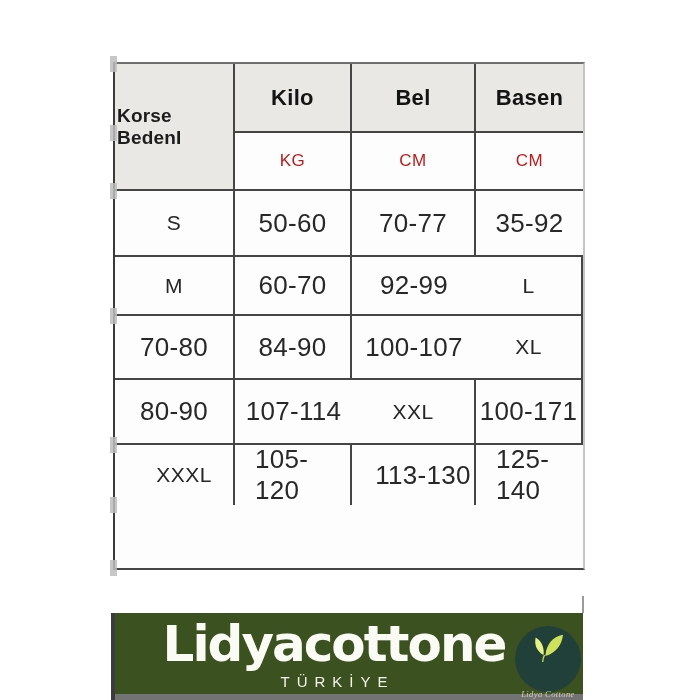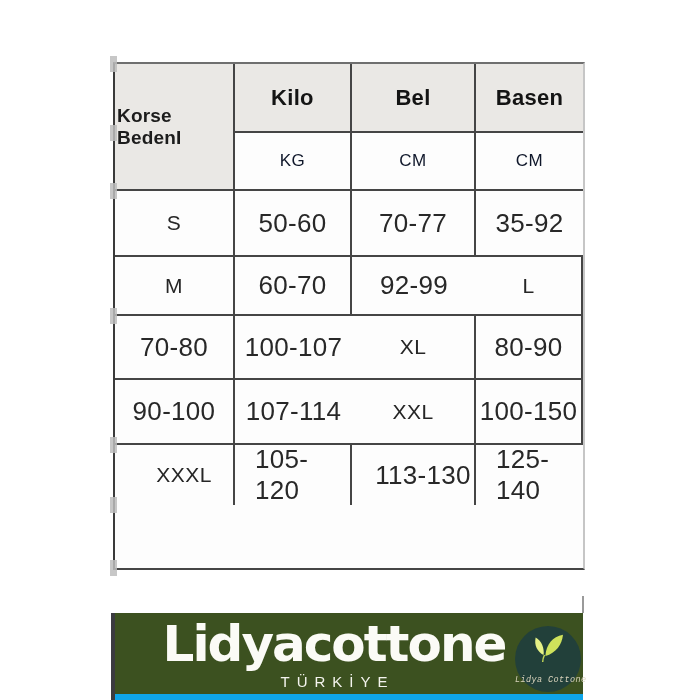--- a/index.html
+++ b/index.html
@@ -28,56 +28,56 @@
   }
   .cell.last-col{border-right:none;}
   .cell.last-row{border-bottom:none;margin-left:20px;}
   .c-corner{
     grid-row:1/3;grid-column:1;
     background:#eae8e5;
     font-weight:bold;font-size:19px;letter-spacing:.2px;
     justify-content:flex-start;padding-left:2px;color:#1c1c1c;
   }
   .c-head{background:#eae8e5;font-weight:bold;font-size:22px;color:#141414;letter-spacing:.3px;}
-  .c-unit{background:#fdfdfd;font-size:17px;color:#0f172a;letter-spacing:.5px;}
+  .c-unit{background:#fdfdfd;font-size:17px;color:#b91c1c;letter-spacing:.5px;}
   .c-size{font-size:21px;color:#262626;letter-spacing:.5px;}
   .c-val{font-size:26px;color:#282828;letter-spacing:.3px;}
 
   
   .tick{position:absolute;width:7px;height:16px;background:#bdbdbd;opacity:.85;}
   .tick-r{position:absolute;width:2px;height:17px;background:#9a9a9a;}
   .bar-edge-strip{position:absolute;left:111px;top:613px;width:9px;height:87px;background:#3b3b40;}
 
   
   .footer-bar{
     position:absolute;left:115px;top:613px;width:468px;height:87px;
     background:#3c5120;
-    border-bottom:6px solid #0ea5e9;box-sizing:border-box;
+    border-bottom:6px solid #737373;box-sizing:border-box;
   }
   .brand-text{
     position:absolute;left:0;right:30px;top:2px;
     text-align:center;
     font-family:"DejaVu Sans",sans-serif;font-weight:bold;
     font-size:50px;letter-spacing:-2px;color:#fbfbf6;
     white-space:nowrap;
   }
   .country-text{
     position:absolute;left:0;right:30px;top:60px;
     text-align:center;
     font-size:15px;letter-spacing:7px;text-indent:7px;color:#f4f4ee;
     font-family:Liberation Sans, sans-serif;
   }
   .logo-circle{
     position:absolute;left:400px;top:13px;width:66px;height:66px;border-radius:50%;
     background:#22403a;
   }
   .leaf-icon{position:absolute;left:13px;top:7px;width:40px;height:30px;}
   .logo-text{
-    position:absolute;left:0;right:0;top:49px;text-align:center;
-    font-family:Liberation Mono, monospace;font-style:italic;
+    position:absolute;left:0;right:0;top:63px;text-align:center;
+    font-family:Liberation Serif, serif;font-style:italic;
     font-size:8.5px;letter-spacing:.4px;color:#d8d2bb;white-space:nowrap;
   }
 </style>
 </head>
 <body>
 
 <div class="page">
 
   <div class="size-table">
     <div class="cell c-corner">Korse BedenI</div>
@@ -94,29 +94,29 @@
     <div class="cell c-val">50-60</div>
     <div class="cell c-val">70-77</div>
     <div class="cell c-val last-col">35-92</div>
 
     <div class="cell c-size">M</div>
     <div class="cell c-val">60-70</div>
     <div class="cell c-val last-col">92-99</div>
 
     <div class="cell c-size">L</div>
     <div class="cell c-val">70-80</div>
+    <div class="cell c-val">84-90</div>
     <div class="cell c-val last-col">100-107</div>
 
     <div class="cell c-size">XL</div>
     <div class="cell c-val">80-90</div>
-    <div class="cell c-val">90-100</div>
     <div class="cell c-val last-col">107-114</div>
 
     <div class="cell c-size">XXL</div>
-    <div class="cell c-val">100-150</div>
+    <div class="cell c-val">100-171</div>
 
     <div class="cell c-size last-row">XXXL</div>
     <div class="cell c-val last-row">105-120</div>
     <div class="cell c-val last-row">113-130</div>
     <div class="cell c-val last-col last-row">125-140</div>
   </div>
 
   <div class="tick" style="left:110px;top:56px"></div>
   <div class="tick" style="left:110px;top:125px"></div>
   <div class="tick" style="left:110px;top:183px"></div>

